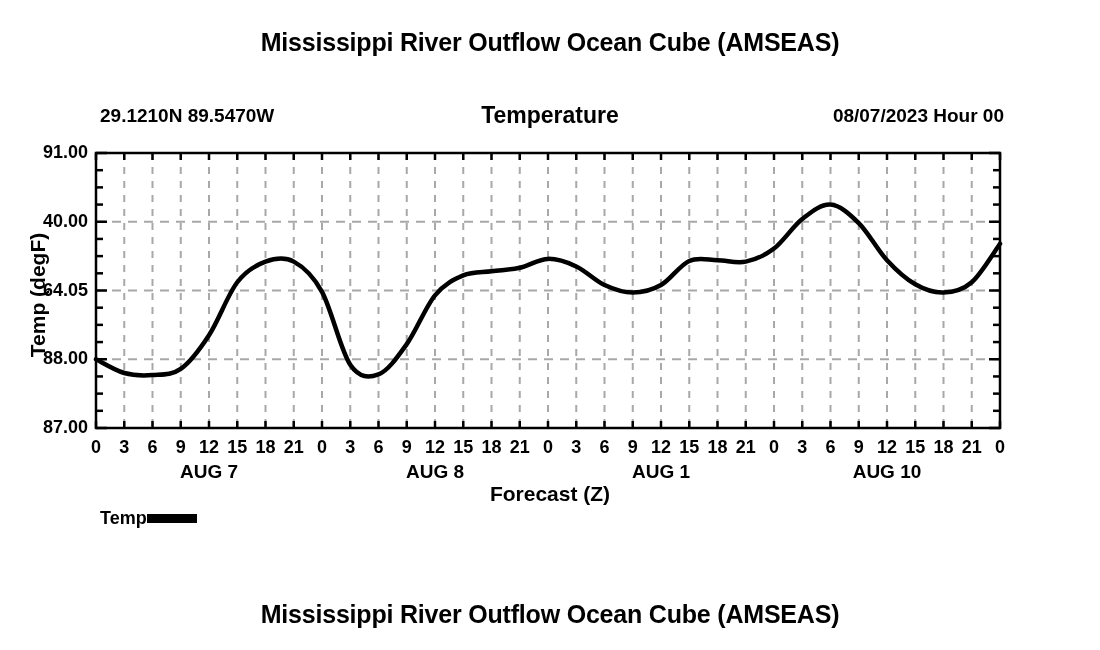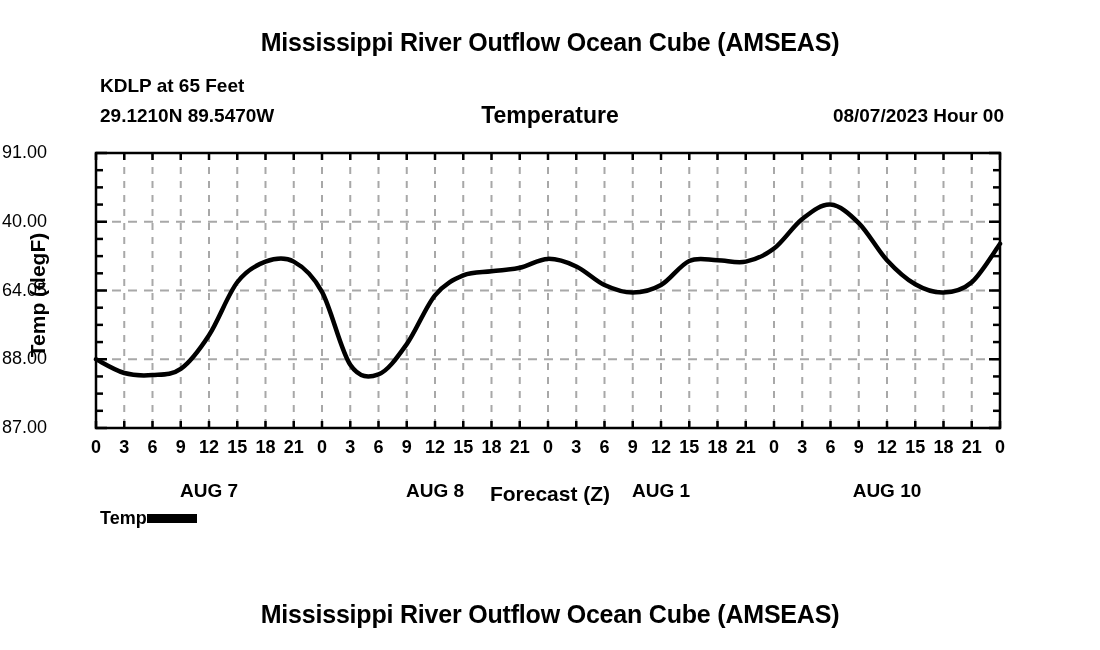--- a/index.html
+++ b/index.html
@@ -71,40 +71,40 @@
 
   #plot-svg {
     position: absolute;
     left: 0;
     top: 0;
   }
 
   .ytick-label {
     position: absolute;
     width: 86px;
+    text-align: right;
     font-size: 18px;
-    font-weight: normal;
+    font-weight: bold;
     left: 2px;
   }
   .xtick-label {
     position: absolute;
     font-size: 18px;
     font-weight: bold;
     text-align: center;
     width: 30px;
     top: 437px;
   }
   .day-label {
     position: absolute;
     font-size: 19px;
     font-weight: bold;
     text-align: center;
     width: 140px;
     top: 461px;
-    margin-top: 19px;
   }
 
   #legend {
     position: absolute;
     left: 100px;
     top: 508px;
     display: flex;
     align-items: center;
   }
   #legend-text {
@@ -117,21 +117,20 @@
     background: #000000;
   }
 </style>
 </head>
 <body>
 
 <div id="page">
 
   <div class="title-main" id="title-top">Mississippi River Outflow Ocean Cube (AMSEAS)</div>
 
-  <div class="hdr" id="hdr-station">KDLP at 65 Feet</div>
   <div class="hdr" id="hdr-coords">29.1210N  89.5470W</div>
   <div class="hdr" id="hdr-param">Temperature</div>
   <div class="hdr" id="hdr-run">08/07/2023 Hour 00</div>
 
   <div id="ylabel">Temp (degF)</div>
   <div id="xlabel">Forecast (Z)</div>
 
   <svg id="plot-svg" width="1100" height="650">
     <g id="grid-minor-v">
         <line x1="124.25" x2="124.25" y1="153" y2="428" stroke="#a8a8a8" stroke-width="2" stroke-dasharray="7,7"></line>

